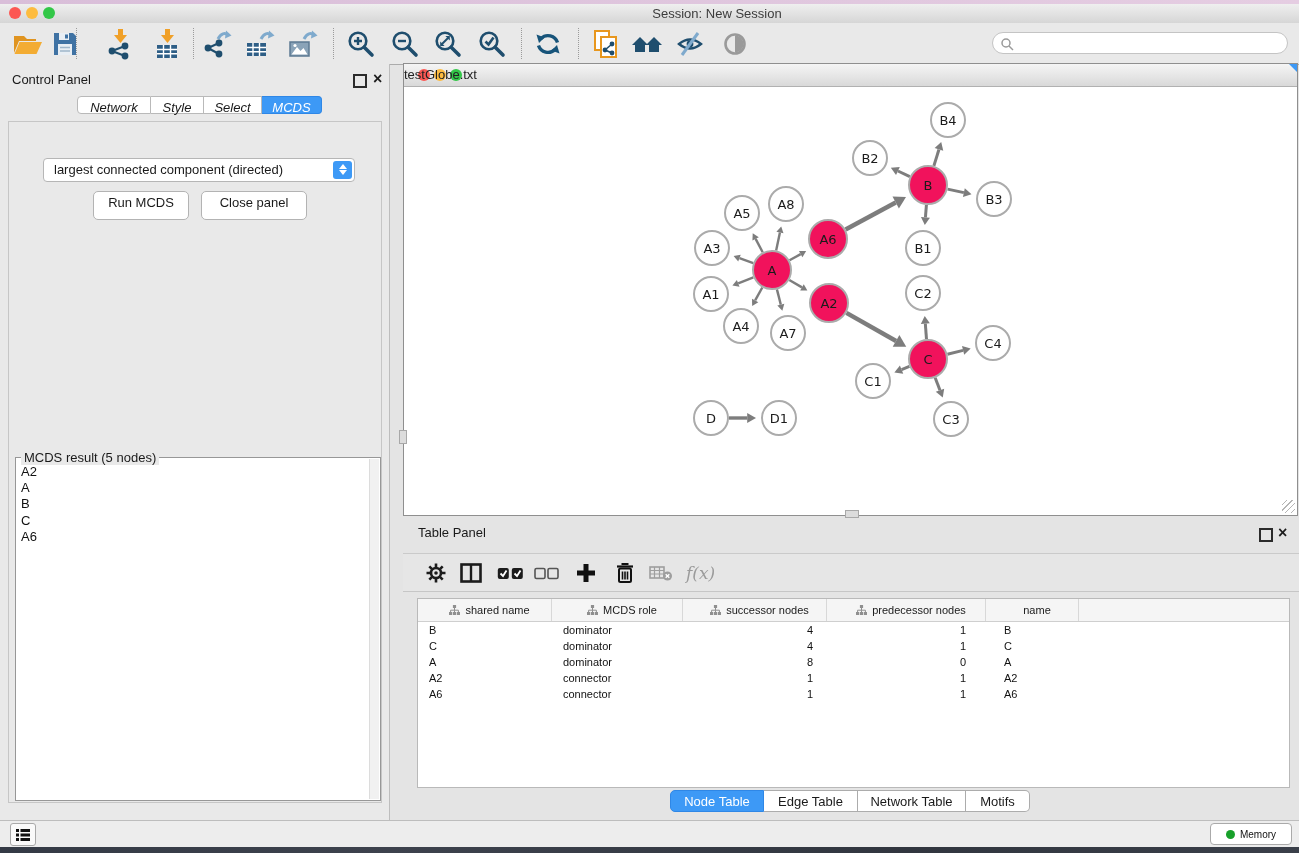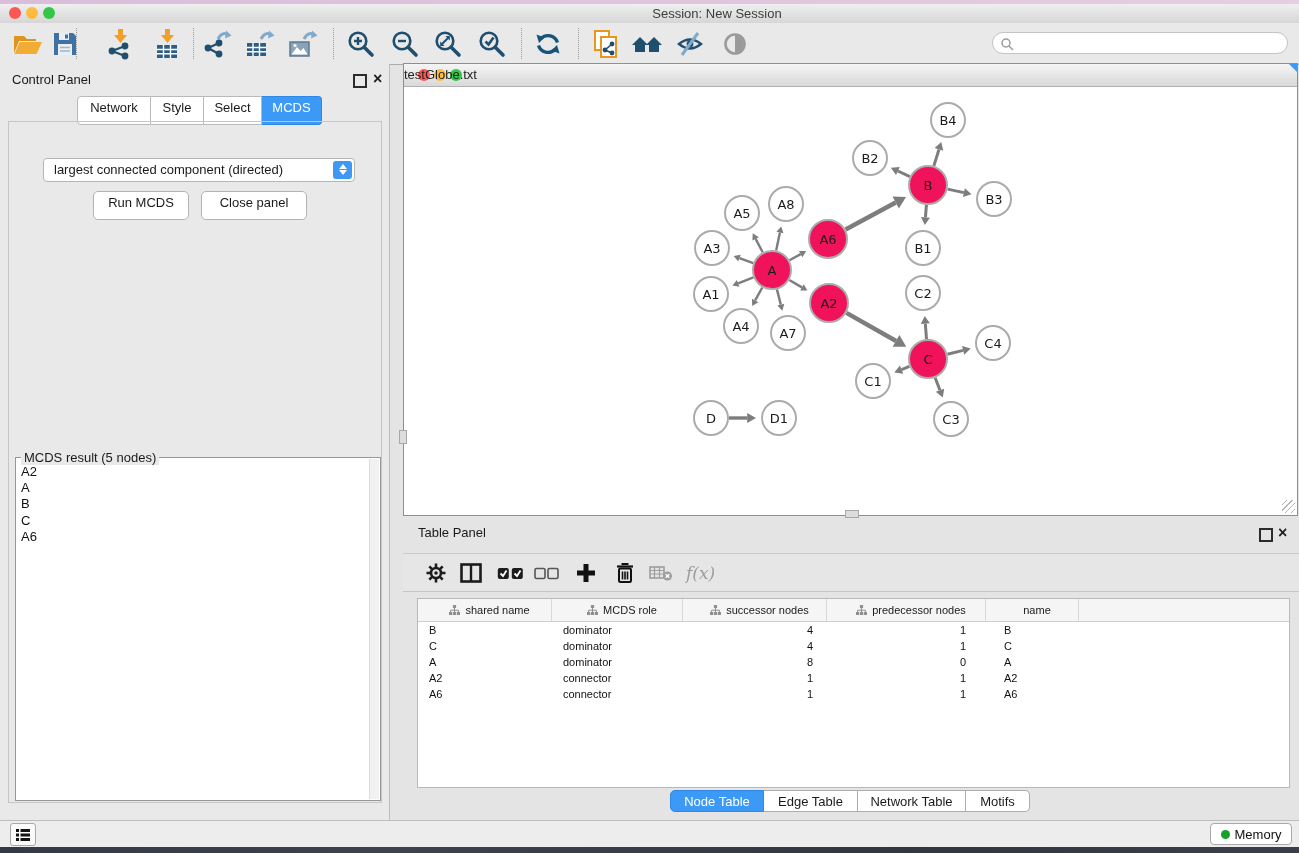--- a/index.html
+++ b/index.html
@@ -16,22 +16,22 @@
   .tbi{position:absolute;top:5px;width:34px;height:32px;display:flex;align-items:center;justify-content:center;}
   .sep{position:absolute;top:5px;height:31px;width:0;border-left:1px dotted #9a9a9a;}
   #search-field{position:absolute;left:992px;top:9px;width:296px;height:22px;background:#fff;border:1px solid #c4c4c4;border-radius:12px;box-sizing:border-box;}
   #search-field svg{position:absolute;left:7px;top:4px;}
   
   #control-panel{left:0;top:64px;width:390px;height:756px;background:#e9e9e9;border-right:1px solid #bdbdbd;box-sizing:border-box;}
   #cp-title{position:absolute;left:12px;top:8px;font-size:13px;}
   .float-box{position:absolute;width:10px;height:10px;border:2px solid #2b2b2b;background:transparent;}
   .close-x{position:absolute;font-size:16px;font-weight:bold;color:#1c1c1c;line-height:14px;}
   #cp-tabs{position:absolute;left:77px;top:32px;height:21px;display:flex;}
-  .cp-tab{height:29px;line-height:21px;font-size:13px;text-align:center;background:#fff;
-          border:1px solid #b9b9b9;border-left:none;box-sizing:border-box;}
+  .cp-tab{height:18px;line-height:21px;font-size:13px;text-align:center;background:#fff;
+          border:1px solid #b9b9b9;border-left:none;box-sizing:border-box;font-style:italic;}
   .cp-tab:first-child{border-left:1px solid #b9b9b9;border-radius:4px 0 0 4px;}
   .cp-tab:last-child{border-radius:0 4px 4px 0;}
   .cp-tab.active{background:#3d99f6;border-color:#2f87e6;color:#fff;}
   #cp-content{position:absolute;left:8px;top:57px;width:374px;height:682px;border:1px solid #c6c6c6;box-sizing:border-box;}
   #cp-opt-label{position:absolute;top:15px;width:100%;text-align:center;font-size:13px;}
   #cp-select{position:absolute;left:34px;top:36px;width:312px;height:24px;background:#fff;border:1px solid #b6b6b6;
              border-radius:4px;box-sizing:border-box;font-size:13px;line-height:22px;padding-left:10px;}
   #cp-stepper{position:absolute;right:2px;top:2px;width:19px;height:18px;background:#3d99f6;border-radius:3px;}
   .tri-up{width:0;height:0;border-left:4px solid transparent;border-right:4px solid transparent;border-bottom:5px solid #fff;margin:3px auto 1px auto;}
   .tri-down{width:0;height:0;border-left:4px solid transparent;border-right:4px solid transparent;border-top:5px solid #fff;margin:1px auto 0 auto;}
@@ -72,21 +72,21 @@
   #tp-tabs{position:absolute;left:267px;top:270px;height:28px;display:flex;}
   .tp-tab{height:22px;line-height:22px;font-size:13px;text-align:center;background:#fff;border:1px solid #acacac;border-left:none;box-sizing:border-box;}
   .tp-tab:first-child{border-left:1px solid #acacac;border-radius:5px 0 0 5px;}
   .tp-tab:last-child{border-radius:0 5px 5px 0;}
   .tp-tab.active{background:#3d99f6;border-color:#2f87e6;color:#fff;}
   
   #status-bar{left:0;top:820px;width:1299px;height:27px;background:#ededed;border-top:1px solid #bdbdbd;box-sizing:border-box;}
   #status-left-btn{position:absolute;left:10px;top:2px;width:26px;height:23px;background:#fafafa;border:1px solid #a9a9a9;border-radius:3px;box-sizing:border-box;display:flex;align-items:center;justify-content:center;}
   #memory-btn{position:absolute;left:1210px;top:2px;width:82px;height:22px;background:#fff;border:1px solid #aaa;border-radius:4px;box-sizing:border-box;display:flex;align-items:center;justify-content:center;gap:5px;}
   #memory-dot{width:9px;height:9px;border-radius:50%;background:#17a02a;}
-  #memory-label{font-size:13px;color:#111;}
+  #memory-label{font-size:10px;color:#111;}
   #wall-bottom{left:0;top:847px;width:1299px;height:6px;background:linear-gradient(90deg,#343a45,#3d424d 30%,#31363f 70%,#3a3f49);}
 </style>
 </head>
 <body>
 
 <div id="wall-top" class="abs"></div>
 <div id="titlebar" class="abs">
   <div class="light" style="left:9px;background:#fc5753;"></div>
   <div class="light" style="left:26px;background:#fdbc40;"></div>
   <div class="light" style="left:43px;background:#33c748;"></div>

